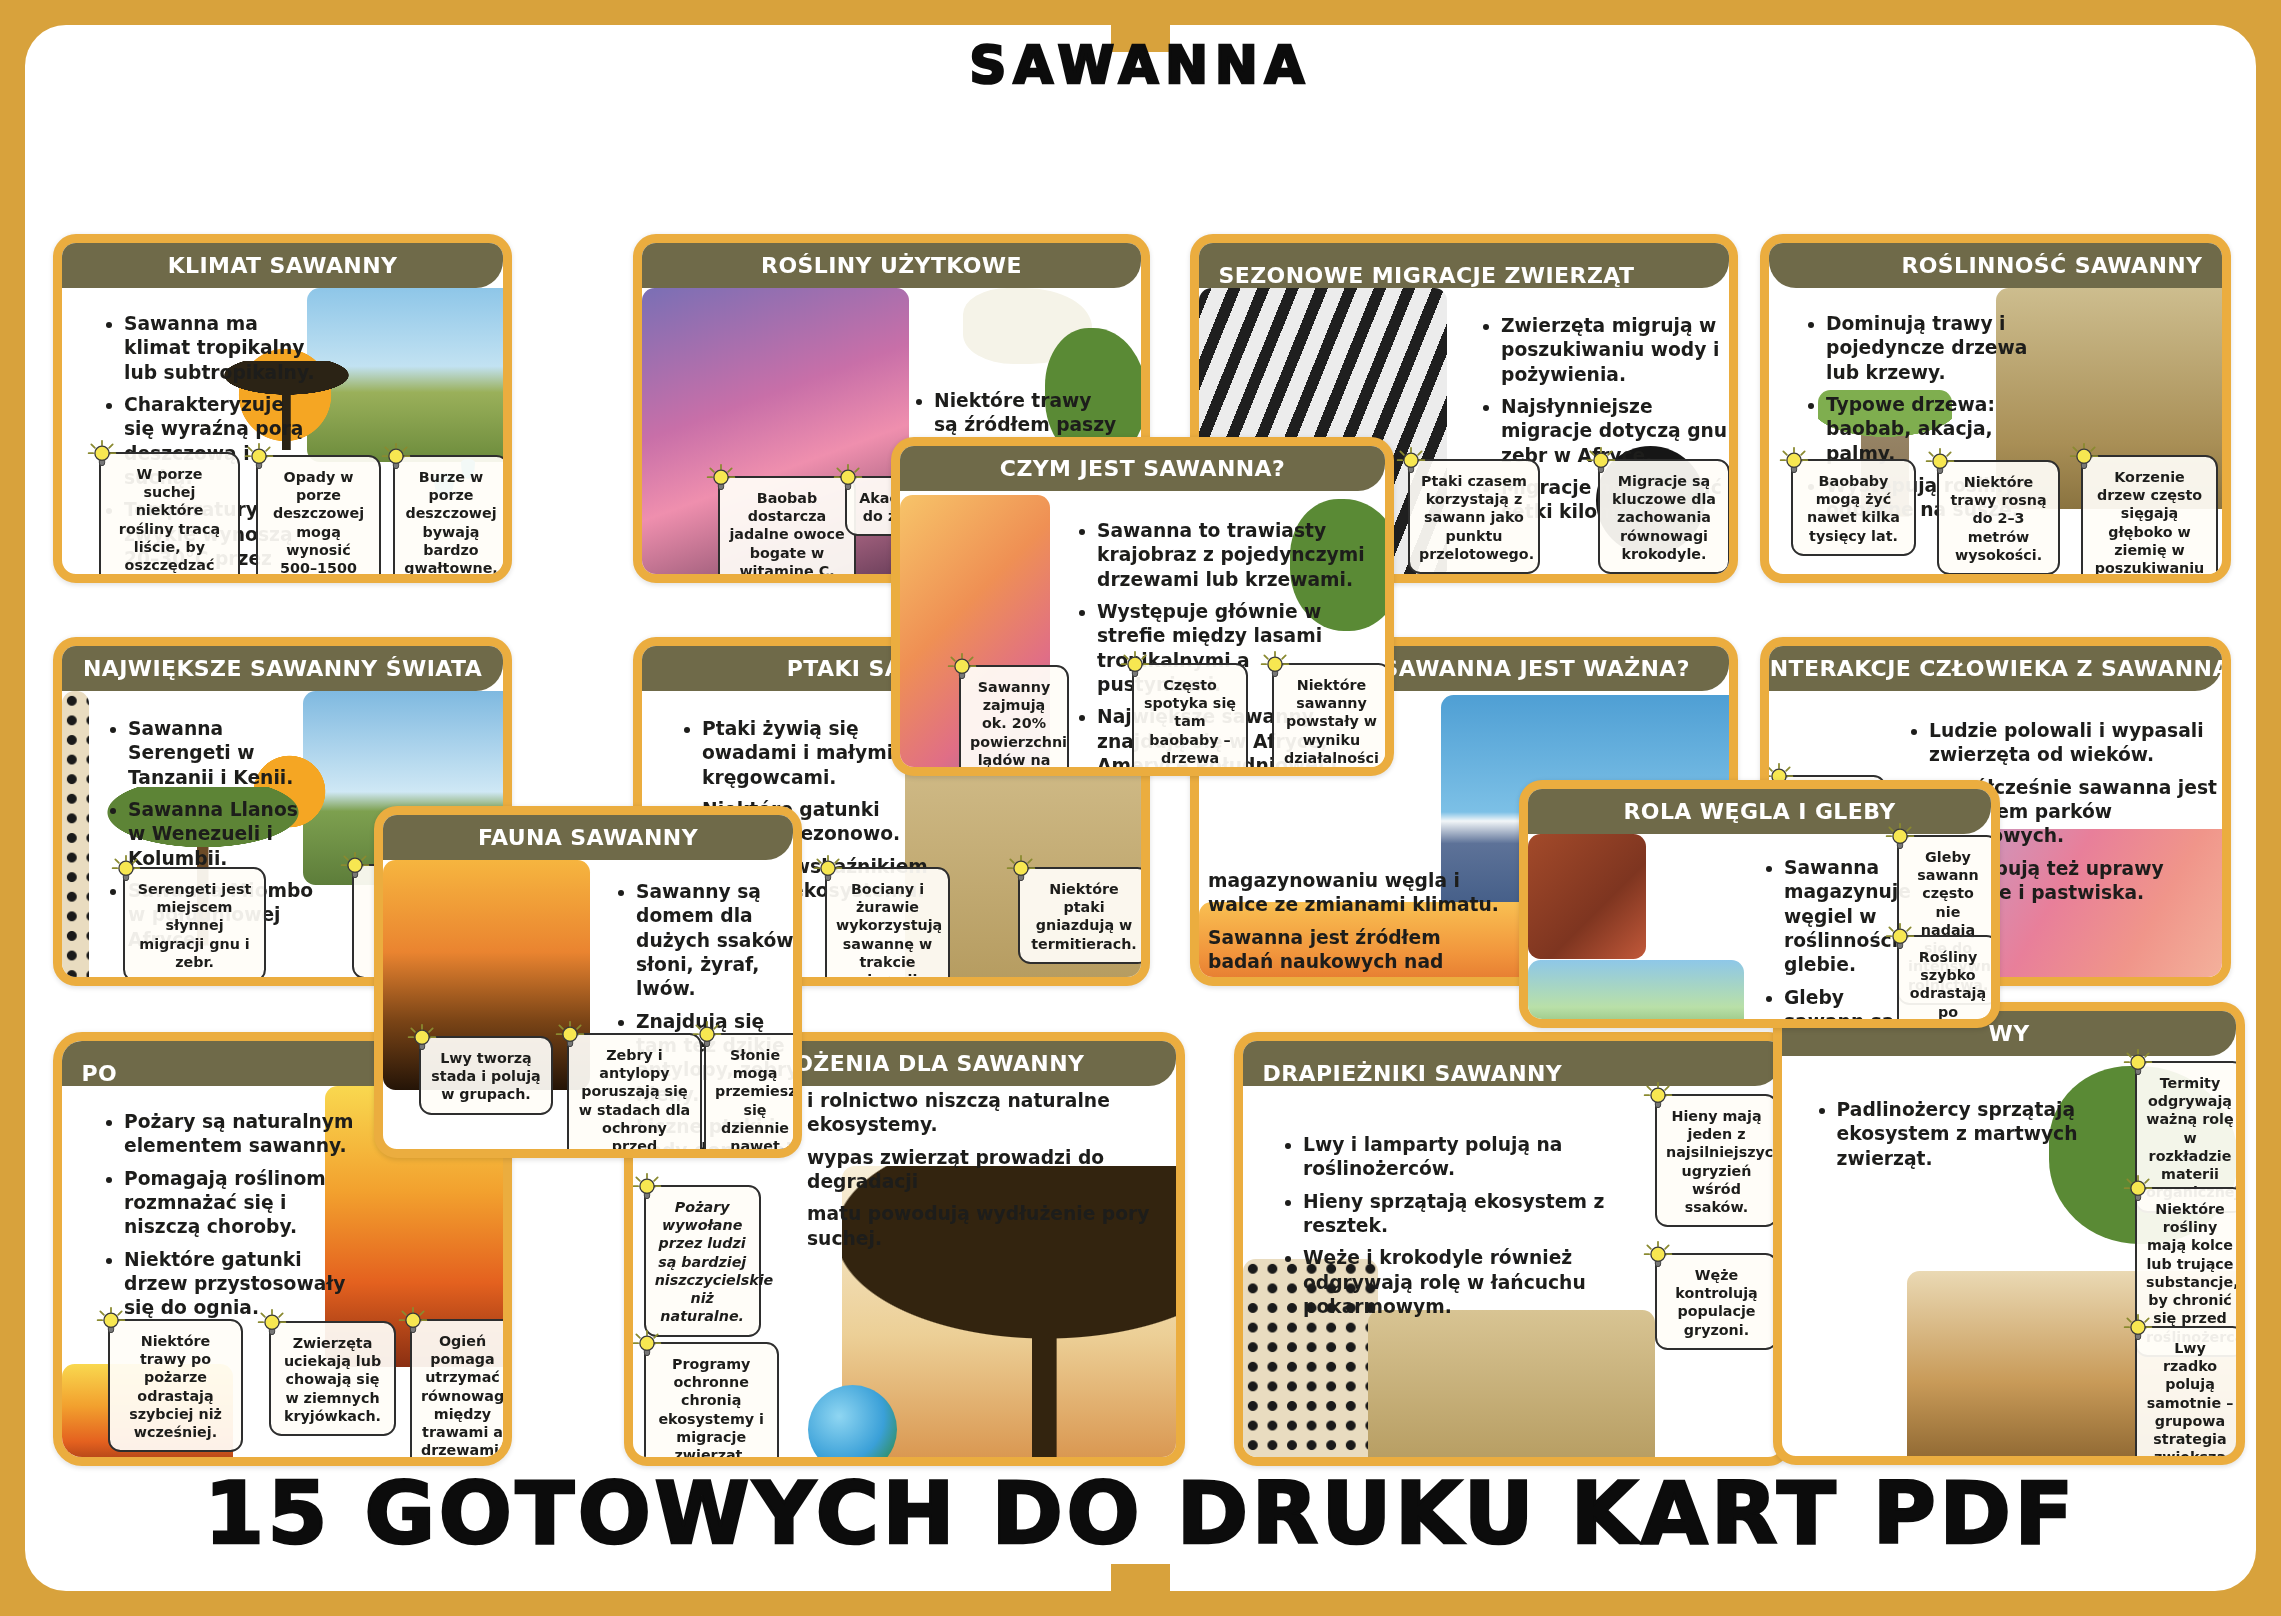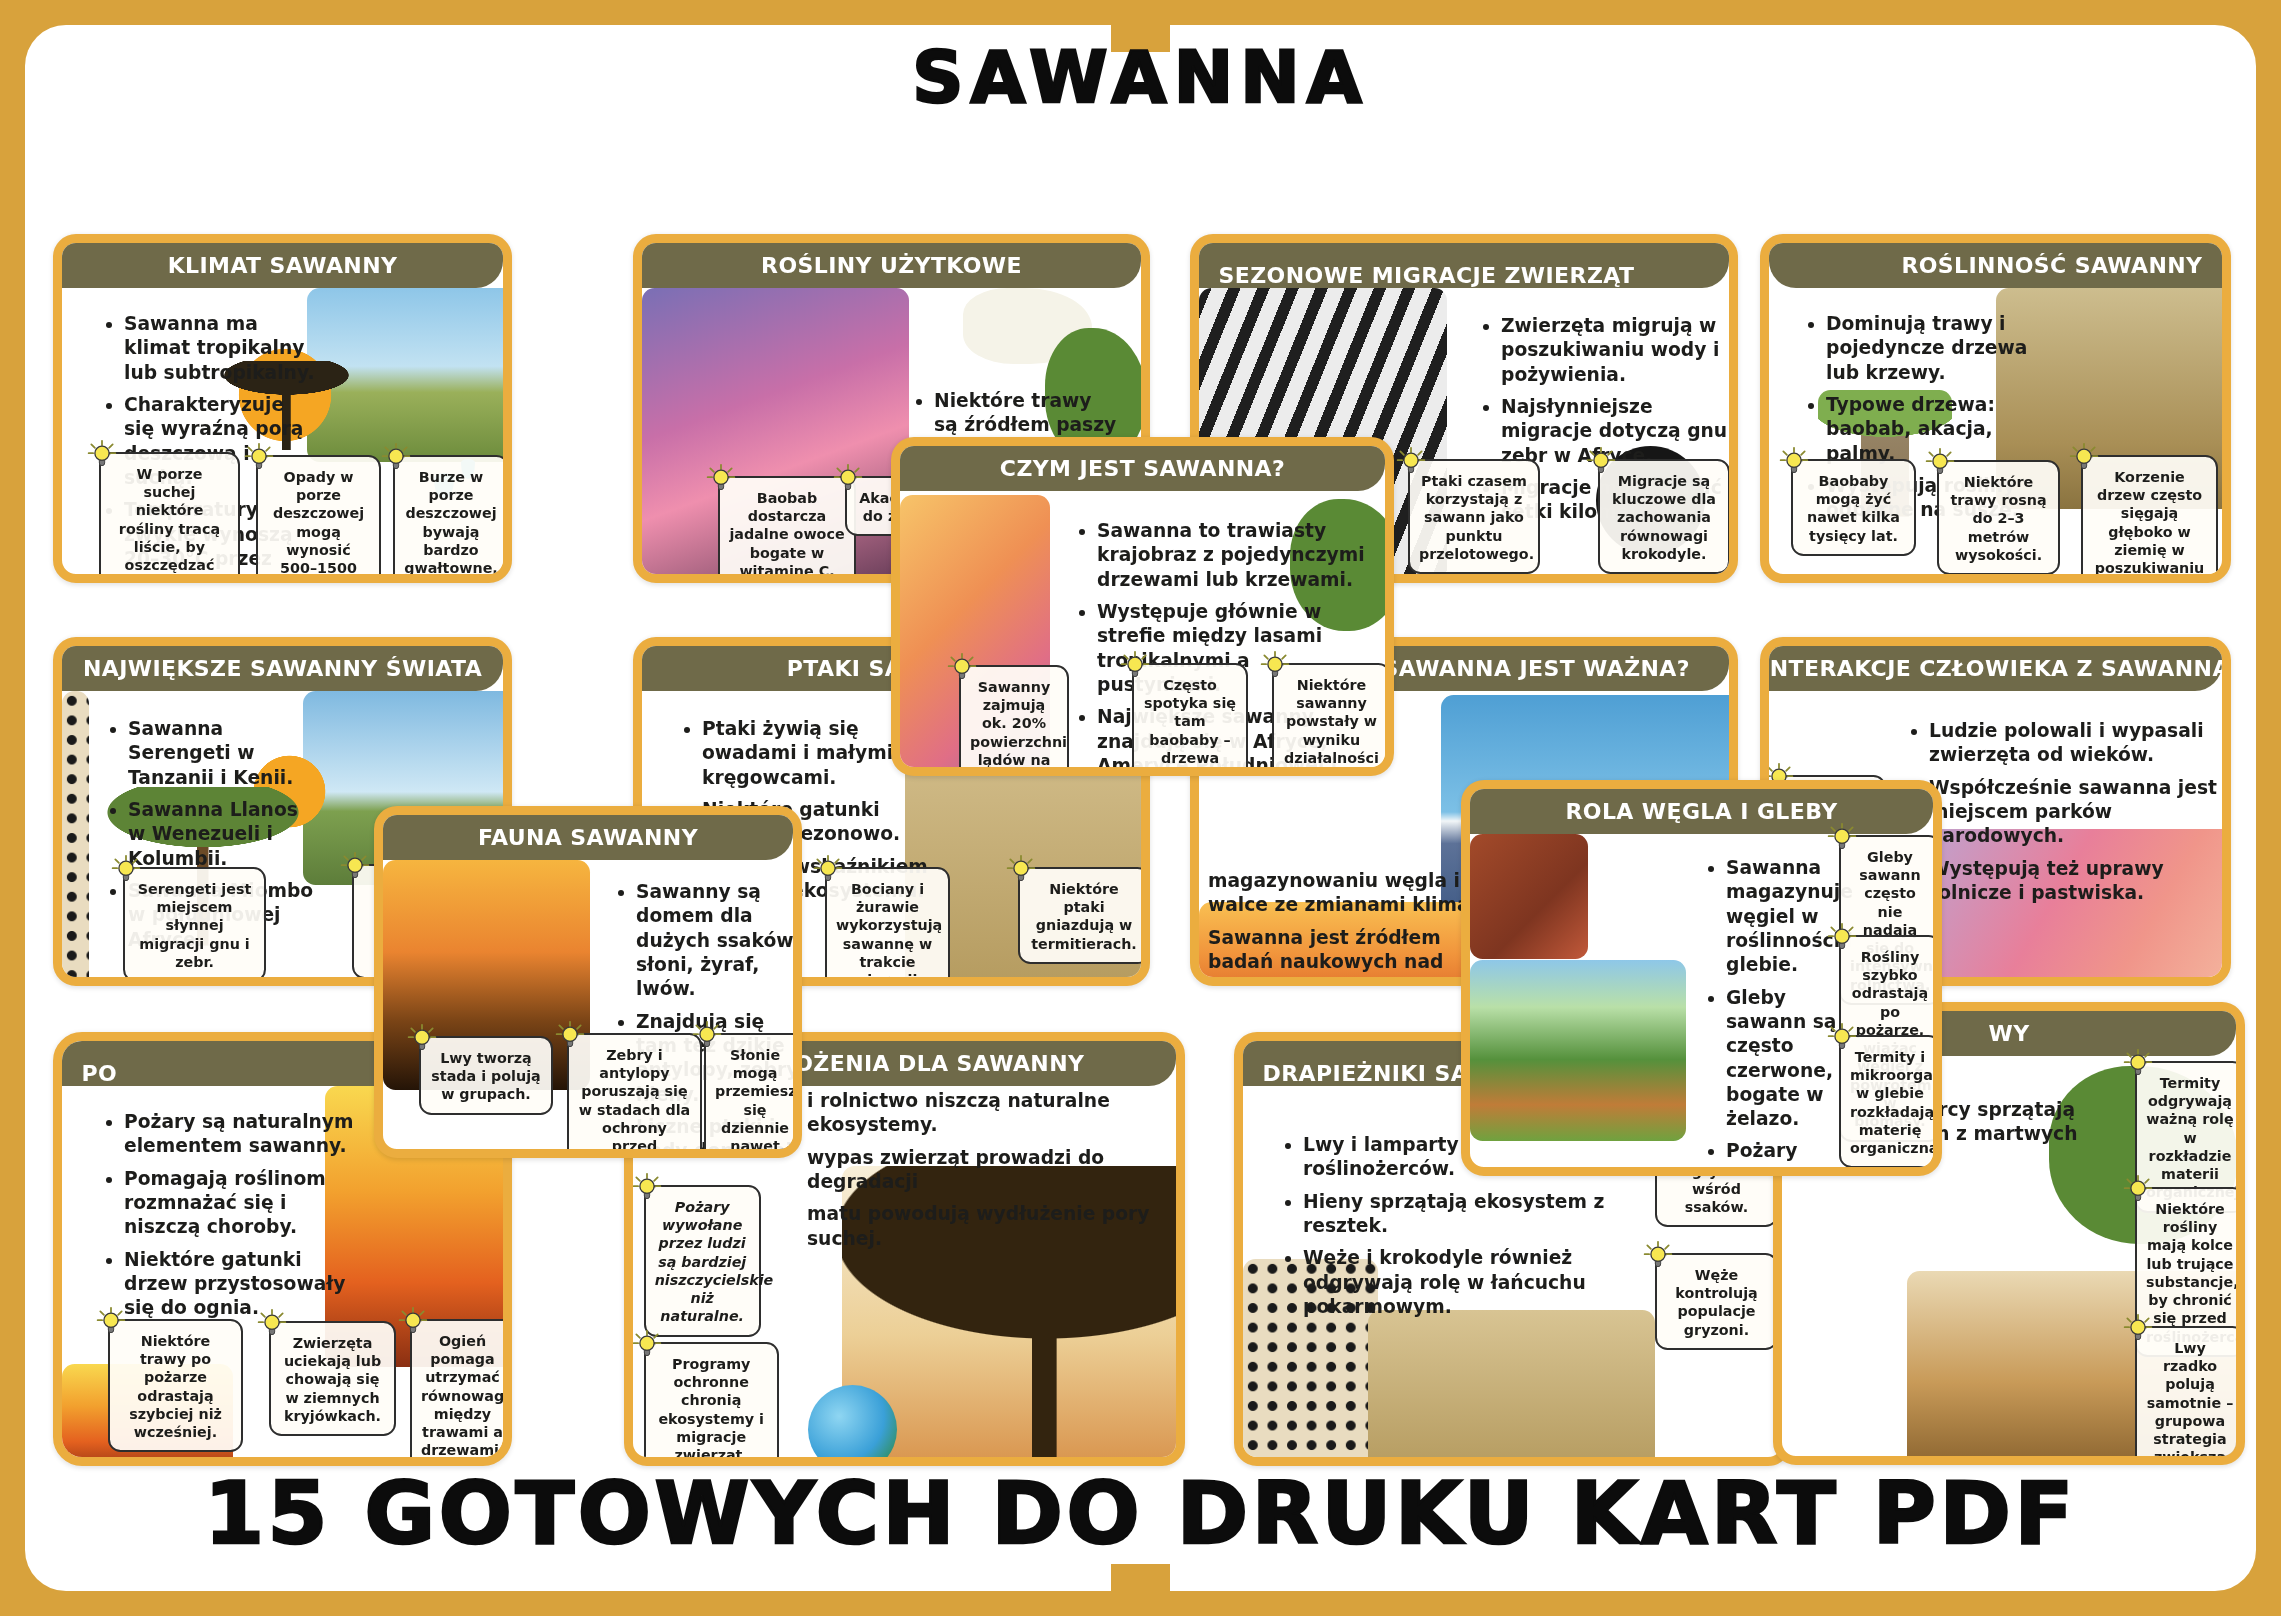--- a/index.html
+++ b/index.html
@@ -3,21 +3,21 @@
 <meta charset="utf-8">
 <style>
   html,body{margin:0;padding:0;background:#b98a2e;}
   *{box-sizing:border-box;}
   .stage{position:relative;width:2281px;height:1616px;background:#D8A23C;overflow:hidden;
          font-family:"DejaVu Sans","Liberation Sans",sans-serif;color:#1d1d1b;}
   .panel{position:absolute;left:25px;top:25px;right:25px;bottom:25px;background:#ffffff;border-radius:41px;}
   .notch{position:absolute;width:59px;height:52px;background:#D8A23C;left:1111px;}
   .notch.top{top:0;} .notch.bottom{bottom:0;}
   .poster-title{position:absolute;top:36px;left:0;width:100%;text-align:center;
-    font-size:71px;font-weight:900;letter-spacing:7.1px;color:#0c0c0c;-webkit-text-stroke:2.7px #0c0c0c;}
+    font-size:51px;font-weight:900;letter-spacing:7.1px;color:#0c0c0c;-webkit-text-stroke:2.7px #0c0c0c;}
   .poster-footer{position:absolute;top:1463px;left:0;width:100%;text-align:center;
     font-size:86px;font-weight:900;letter-spacing:3.6px;color:#0c0c0c;-webkit-text-stroke:2.7px #0c0c0c;}
   .card{position:absolute;background:#fff;border:9.8px solid #EBAD3F;border-radius:23px;overflow:hidden;
         box-shadow:0 1.8px 5.3px rgba(0,0,0,.12);}
   .card-header{position:absolute;left:0;top:0;right:0;height:45px;background:#6F6A49;color:#fff;
         display:flex;align-items:center;font-weight:800;font-size:22px;letter-spacing:0.4px;
         padding:0 19.6px;z-index:5;white-space:nowrap;}
   .hdr-c{justify-content:center;border-radius:0 0 27px 0;}
   .hdr-l{justify-content:flex-start;border-radius:0 0 27px 0;align-items:flex-end;}
   .hdr-r{justify-content:flex-end;border-radius:0 0 0 27px;}
@@ -486,21 +486,21 @@
                 <line x1="30" y1="6" x2="26" y2="10"></line>
                 <line x1="3" y1="16" x2="8" y2="16"></line>
                 <line x1="33" y1="16" x2="28" y2="16"></line>
               </g>
               <circle cx="18" cy="16" r="8" fill="#F7E751" stroke="#3a3a3a" stroke-width="1.5"></circle>
               <path d="M15 24 h6 v3 a3 3 0 0 1 -6 0 z" fill="#777" stroke="#3a3a3a" stroke-width="1"></path>
             </svg></span>
           <span class="callout-text">Słonie mogą przemieszczać się dziennie nawet kilkadziesiąt kilometrów.</span>
         </div>
       </section>
-      <section class="card" style="left: 1461px; top: 780px; width: 481px; height: 396px; z-index: 2;">
+      <section class="card" style="left: 1519px; top: 780px; width: 481px; height: 248px; z-index: 2;">
         <div class="art a-soil" style="left: 0px; top: 45px; width: 118px; height: 125px;"></div>
         <div class="art a-greenpath" style="left: 0px; top: 171px; width: 216px; height: 181px;"></div>
         <div class="card-header hdr-c">
           <span>ROLA WĘGLA I GLEBY</span>
         </div>
         <ul class="bullets" style="left: 221px; top: 55px; width: 162px;">
           <li>Sawanna magazynuje węgiel w roślinności i glebie.</li>
           <li>Gleby sawann są często czerwone, bogate w żelazo.</li>
           <li>Pożary wpływają na cykl węgla w ekosystemie.</li>
         </ul>

